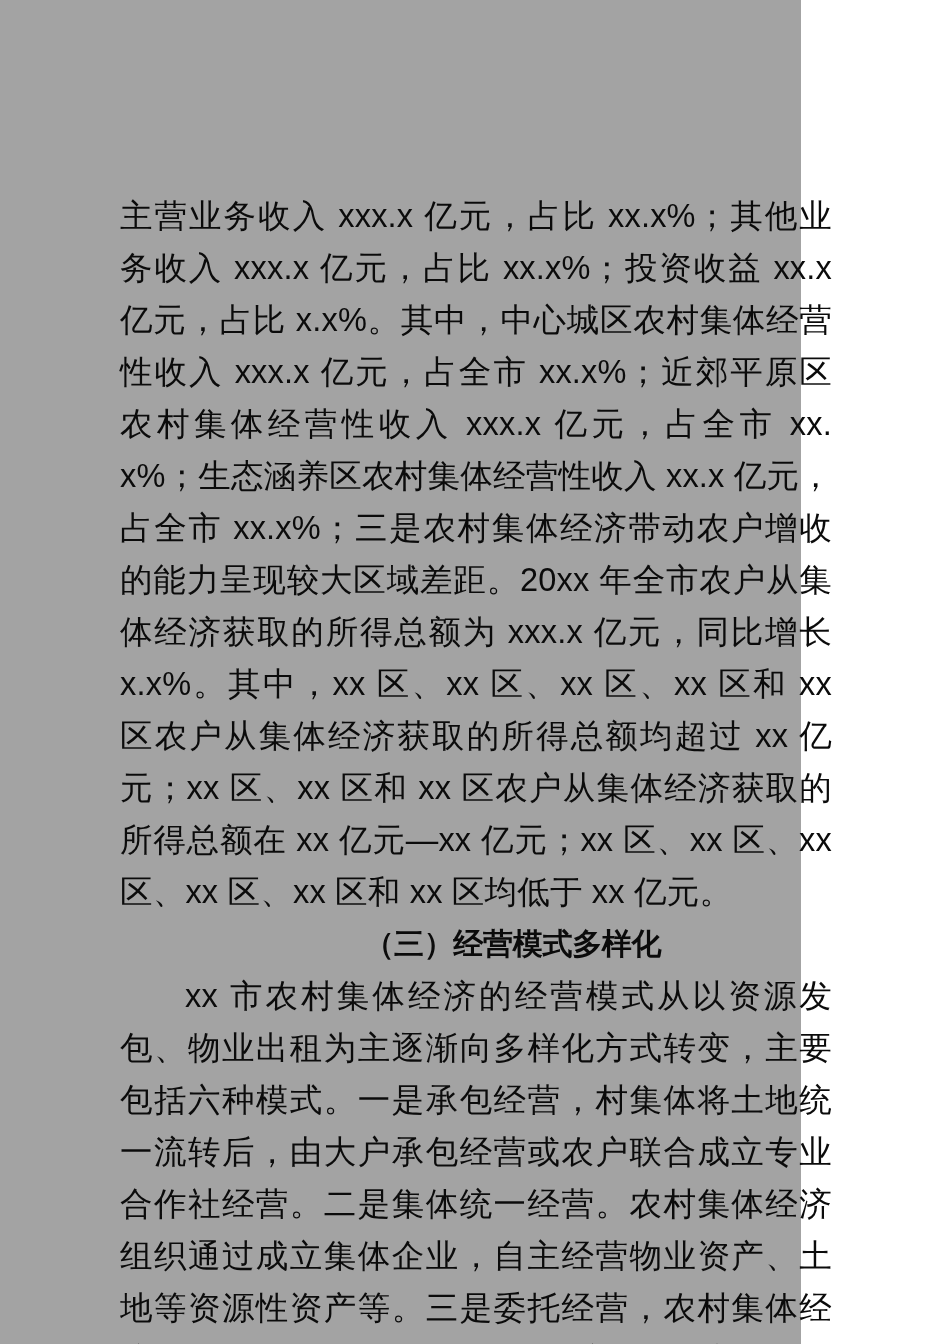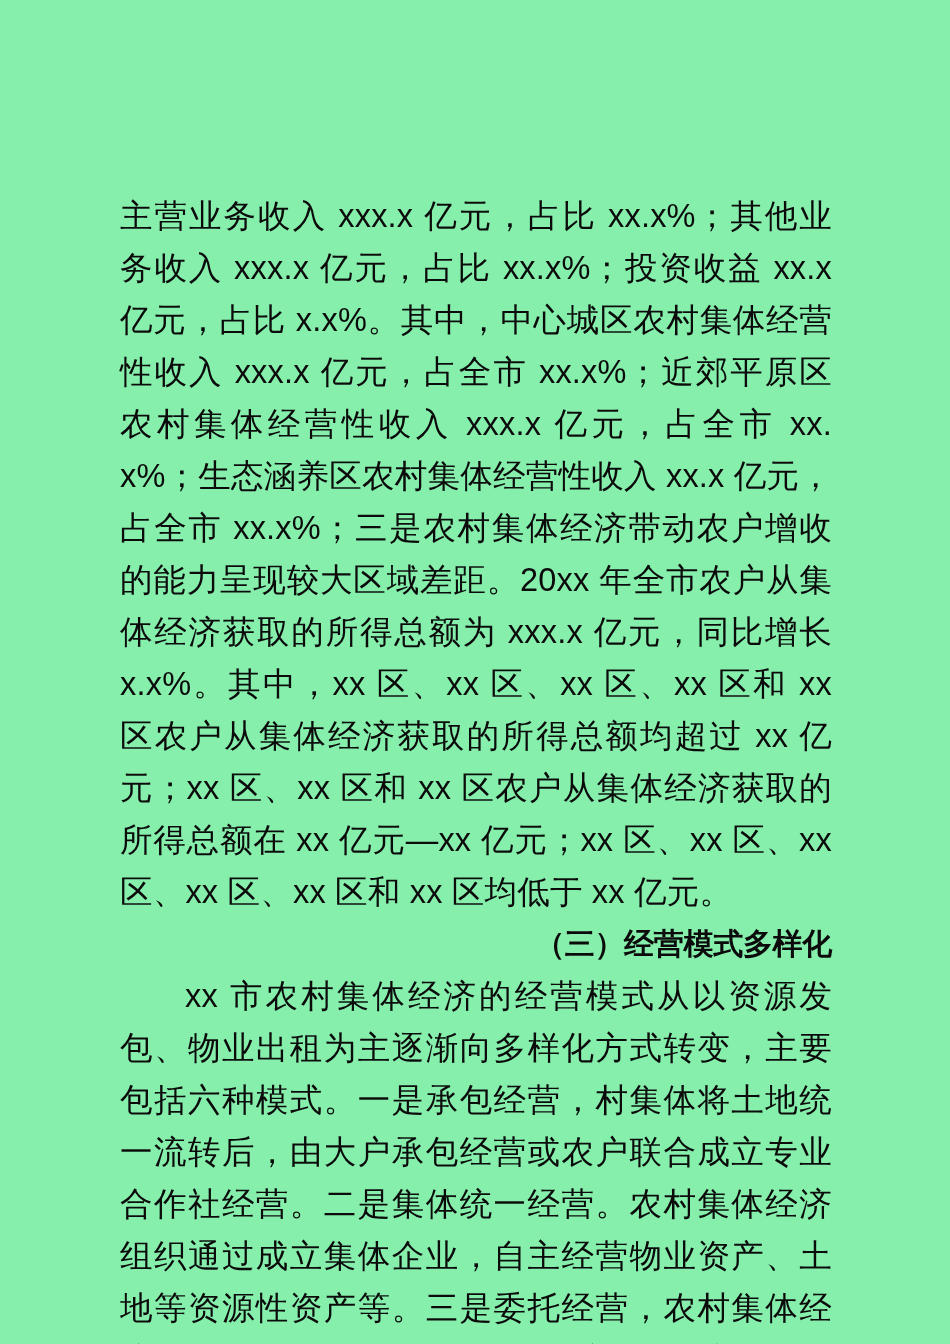--- a/index.html
+++ b/index.html
@@ -10,23 +10,23 @@
   body {
     width: 950px;
     height: 1344px;
     overflow: hidden;
     font-family: "Liberation Sans", "DejaVu Sans", sans-serif;
     color: #000000;
     -webkit-font-smoothing: antialiased;
   }
   .page {
     position: relative;
-    width: 950px;
+    width: 801px;
     height: 1344px;
-    background: #86efac;
+    background: #a3a3a3;
     box-sizing: border-box;
   }
   .text-column {
     position: absolute;
     left: 120px;
     top: 190px;
     width: 712px;
   }
   
   .para {
@@ -43,21 +43,21 @@
   .para-indent {
     text-indent: 2em;
   }
   
   .heading {
     margin: 0;
     font-size: 30px;
     line-height: 52px;
     text-indent: 2.45em;
     letter-spacing: -0.3px;
-    text-align: right;
+    text-align: center;
     color: #0b0b0b;
   }
 </style>
 </head>
 <body>
 
 <div class="page">
   <div class="text-column">
 
     <p class="para">主营业务收入 xxx.x 亿元，占比 xx.x%；其他业务收入 xxx.x 亿元，占比 xx.x%；投资收益 xx.x 亿元，占比 x.x%。其中，中心城区农村集体经营性收入 xxx.x 亿元，占全市 xx.x%；近郊平原区农村集体经营性收入 xxx.x 亿元，占全市 xx.x%；生态涵养区农村集体经营性收入 xx.x 亿元，占全市 xx.x%；三是农村集体经济带动农户增收的能力呈现较大区域差距。20xx 年全市农户从集体经济获取的所得总额为 xxx.x 亿元，同比增长 x.x%。其中，xx 区、xx 区、xx 区、xx 区和 xx 区农户从集体经济获取的所得总额均超过 xx 亿元；xx 区、xx 区和 xx 区农户从集体经济获取的所得总额在 xx 亿元—xx 亿元；xx 区、xx 区、xx 区、xx 区、xx 区和 xx 区均低于 xx 亿元。</p>

